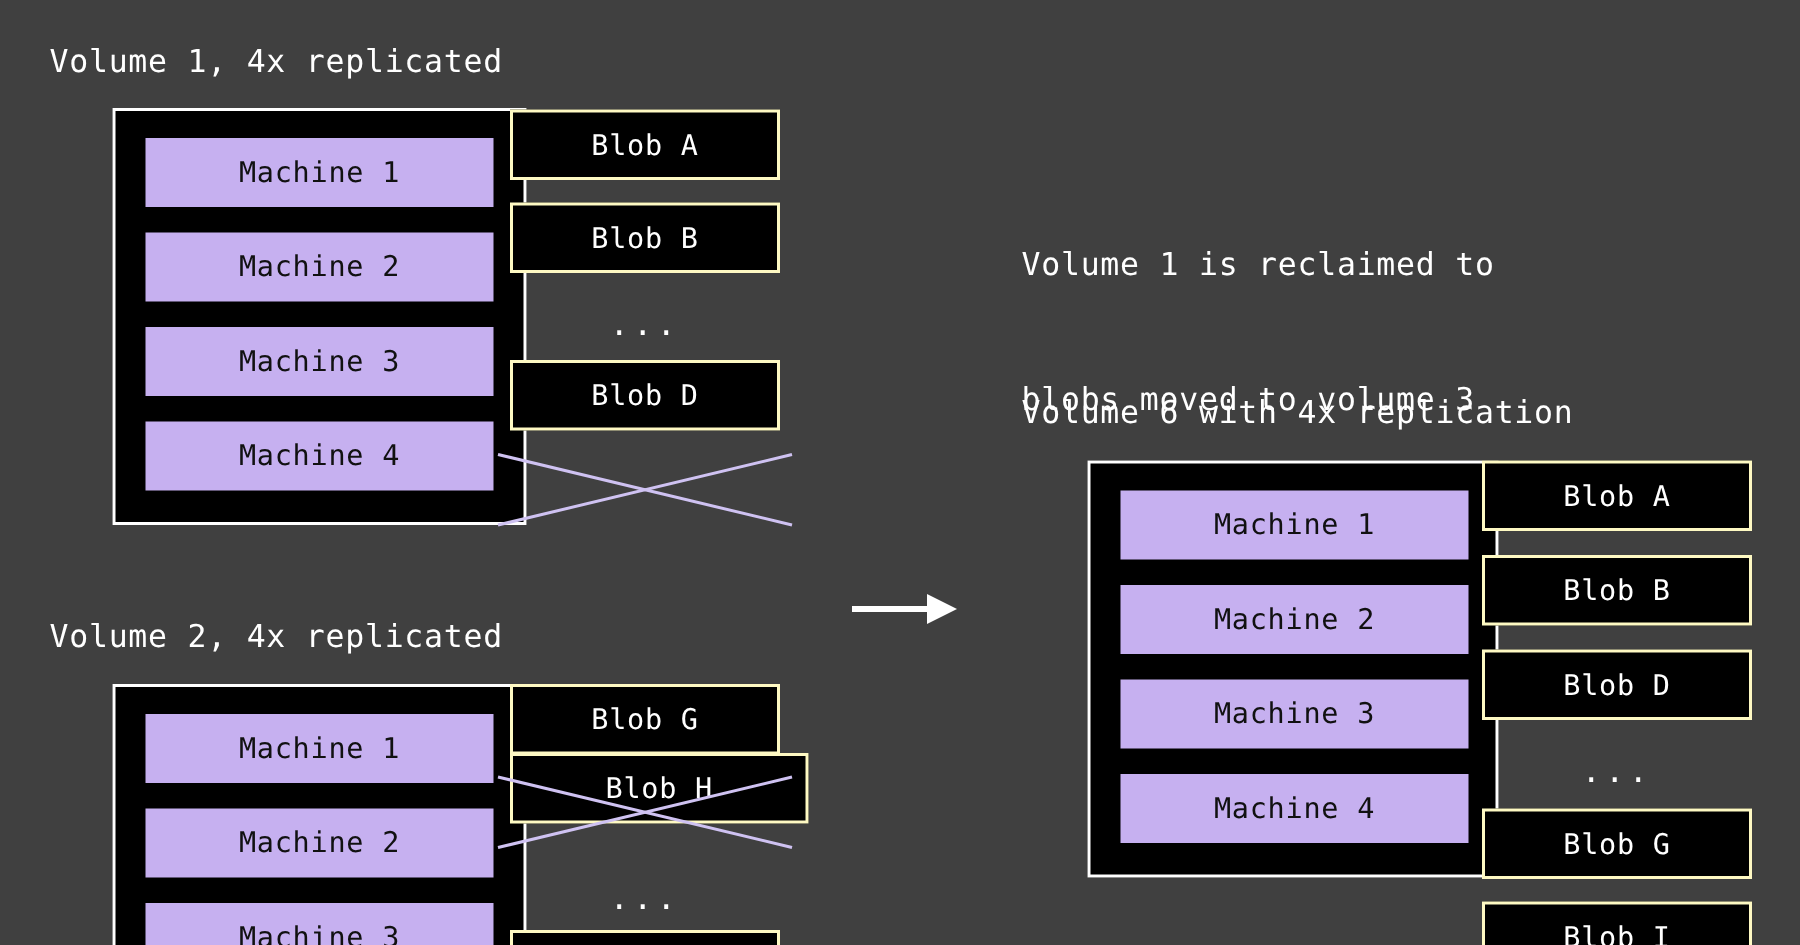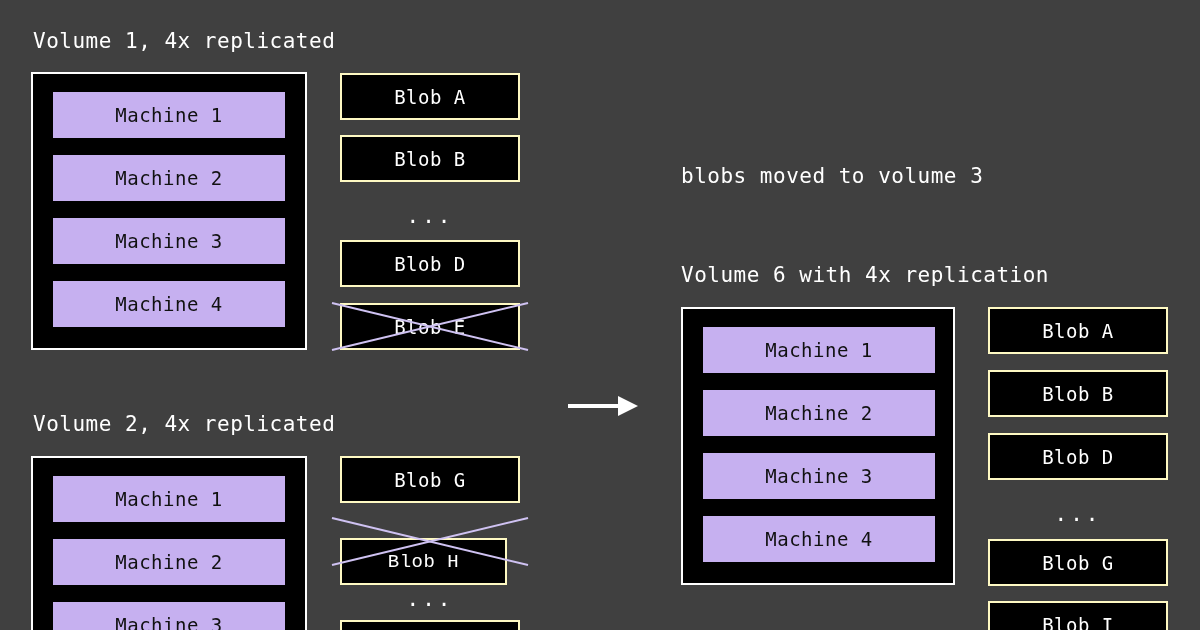--- a/index.html
+++ b/index.html
@@ -29,20 +29,21 @@
     font-size: 21px;
     letter-spacing: 0.5px;
     line-height: 30px;
     white-space: pre;
   }
   .vol-container {
     position: absolute;
     border: 2px solid #ffffff;
     background: #000000;
     box-sizing: border-box;
+    margin-left: 44px;
   }
   .machine {
     position: absolute;
     background: #c6b0f0;
     color: #111111;
     font-size: 19px;
     display: flex;
     align-items: center;
     justify-content: center;
     letter-spacing: 0.5px;
@@ -95,49 +96,49 @@
     <div class="machine" style="left:20px; top:18px; width:232px; height:46px;">Machine 1</div>
     <div class="machine" style="left:20px; top:81px; width:232px; height:46px;">Machine 2</div>
     <div class="machine" style="left:20px; top:144px; width:232px; height:46px;">Machine 3</div>
     <div class="machine" style="left:20px; top:207px; width:232px; height:46px;">Machine 4</div>
   </div>
 
   <div class="blob" style="left:340px; top:73px; width:180px; height:47px;">Blob A</div>
   <div class="blob" style="left:340px; top:135px; width:180px; height:47px;">Blob B</div>
   <div class="ellipsis" style="left:340px; top:204px; width:180px;">...</div>
   <div class="blob" style="left:340px; top:240px; width:180px; height:47px;">Blob D</div>
-  <div class="blob" style="left:340px; top:303px; width:180px; height:47px;">Blob E</div>
   <svg class="strike" style="left:332px; top:298px;" width="196" height="57">
     <line x1="0" y1="5" x2="196" y2="52"></line>
     <line x1="0" y1="52" x2="196" y2="5"></line>
   </svg>
 
   <div class="section-title" style="left:33px; top:414px;text-align:right;">Volume 2, 4x replicated</div>
 
   <div class="vol-container" style="left:31px; top:456px; width:276px; height:278px;">
     <div class="machine" style="left:20px; top:18px; width:232px; height:46px;">Machine 1</div>
     <div class="machine" style="left:20px; top:81px; width:232px; height:46px;">Machine 2</div>
     <div class="machine" style="left:20px; top:144px; width:232px; height:46px;">Machine 3</div>
   </div>
 
   <div class="blob" style="left:340px; top:456px; width:180px; height:47px;">Blob G</div>
-  <div class="blob" style="left:340px; top:538px; width:167px; height:47px;font-family:Liberation Mono, monospace;">Blob H</div>
+  <div class="blob" style="left:340px; top:502px; width:199px; height:47px;">Blob H</div>
   <svg class="strike" style="left:332px; top:513px;" width="196" height="57">
     <line x1="0" y1="5" x2="196" y2="52"></line>
     <line x1="0" y1="52" x2="196" y2="5"></line>
   </svg>
   <div class="ellipsis" style="left:340px; top:587px; width:180px;">...</div>
   <div class="blob" style="left:340px; top:620px; width:180px; height:47px;"></div>
 
   <svg class="arrow" style="left:566px; top:392px;" width="76" height="28">
     <line x1="2" y1="14" x2="56" y2="14" stroke="#ffffff" stroke-width="4"></line>
     <polygon points="52,4 72,14 52,24" fill="#ffffff"></polygon>
   </svg>
 
   <div class="note" style="left:681px; top:101px;">
+    <div>Volume 1 is reclaimed to</div>
     <div>blobs moved to volume 3</div>
   </div>
 
   <div class="section-title" style="left:681px; top:265px;">Volume 6 with 4x replication</div>
 
   <div class="vol-container" style="left:681px; top:307px; width:274px; height:278px;">
     <div class="machine" style="left:20px; top:18px; width:232px; height:46px;">Machine 1</div>
     <div class="machine" style="left:20px; top:81px; width:232px; height:46px;">Machine 2</div>
     <div class="machine" style="left:20px; top:144px; width:232px; height:46px;">Machine 3</div>
     <div class="machine" style="left:20px; top:207px; width:232px; height:46px;">Machine 4</div>

